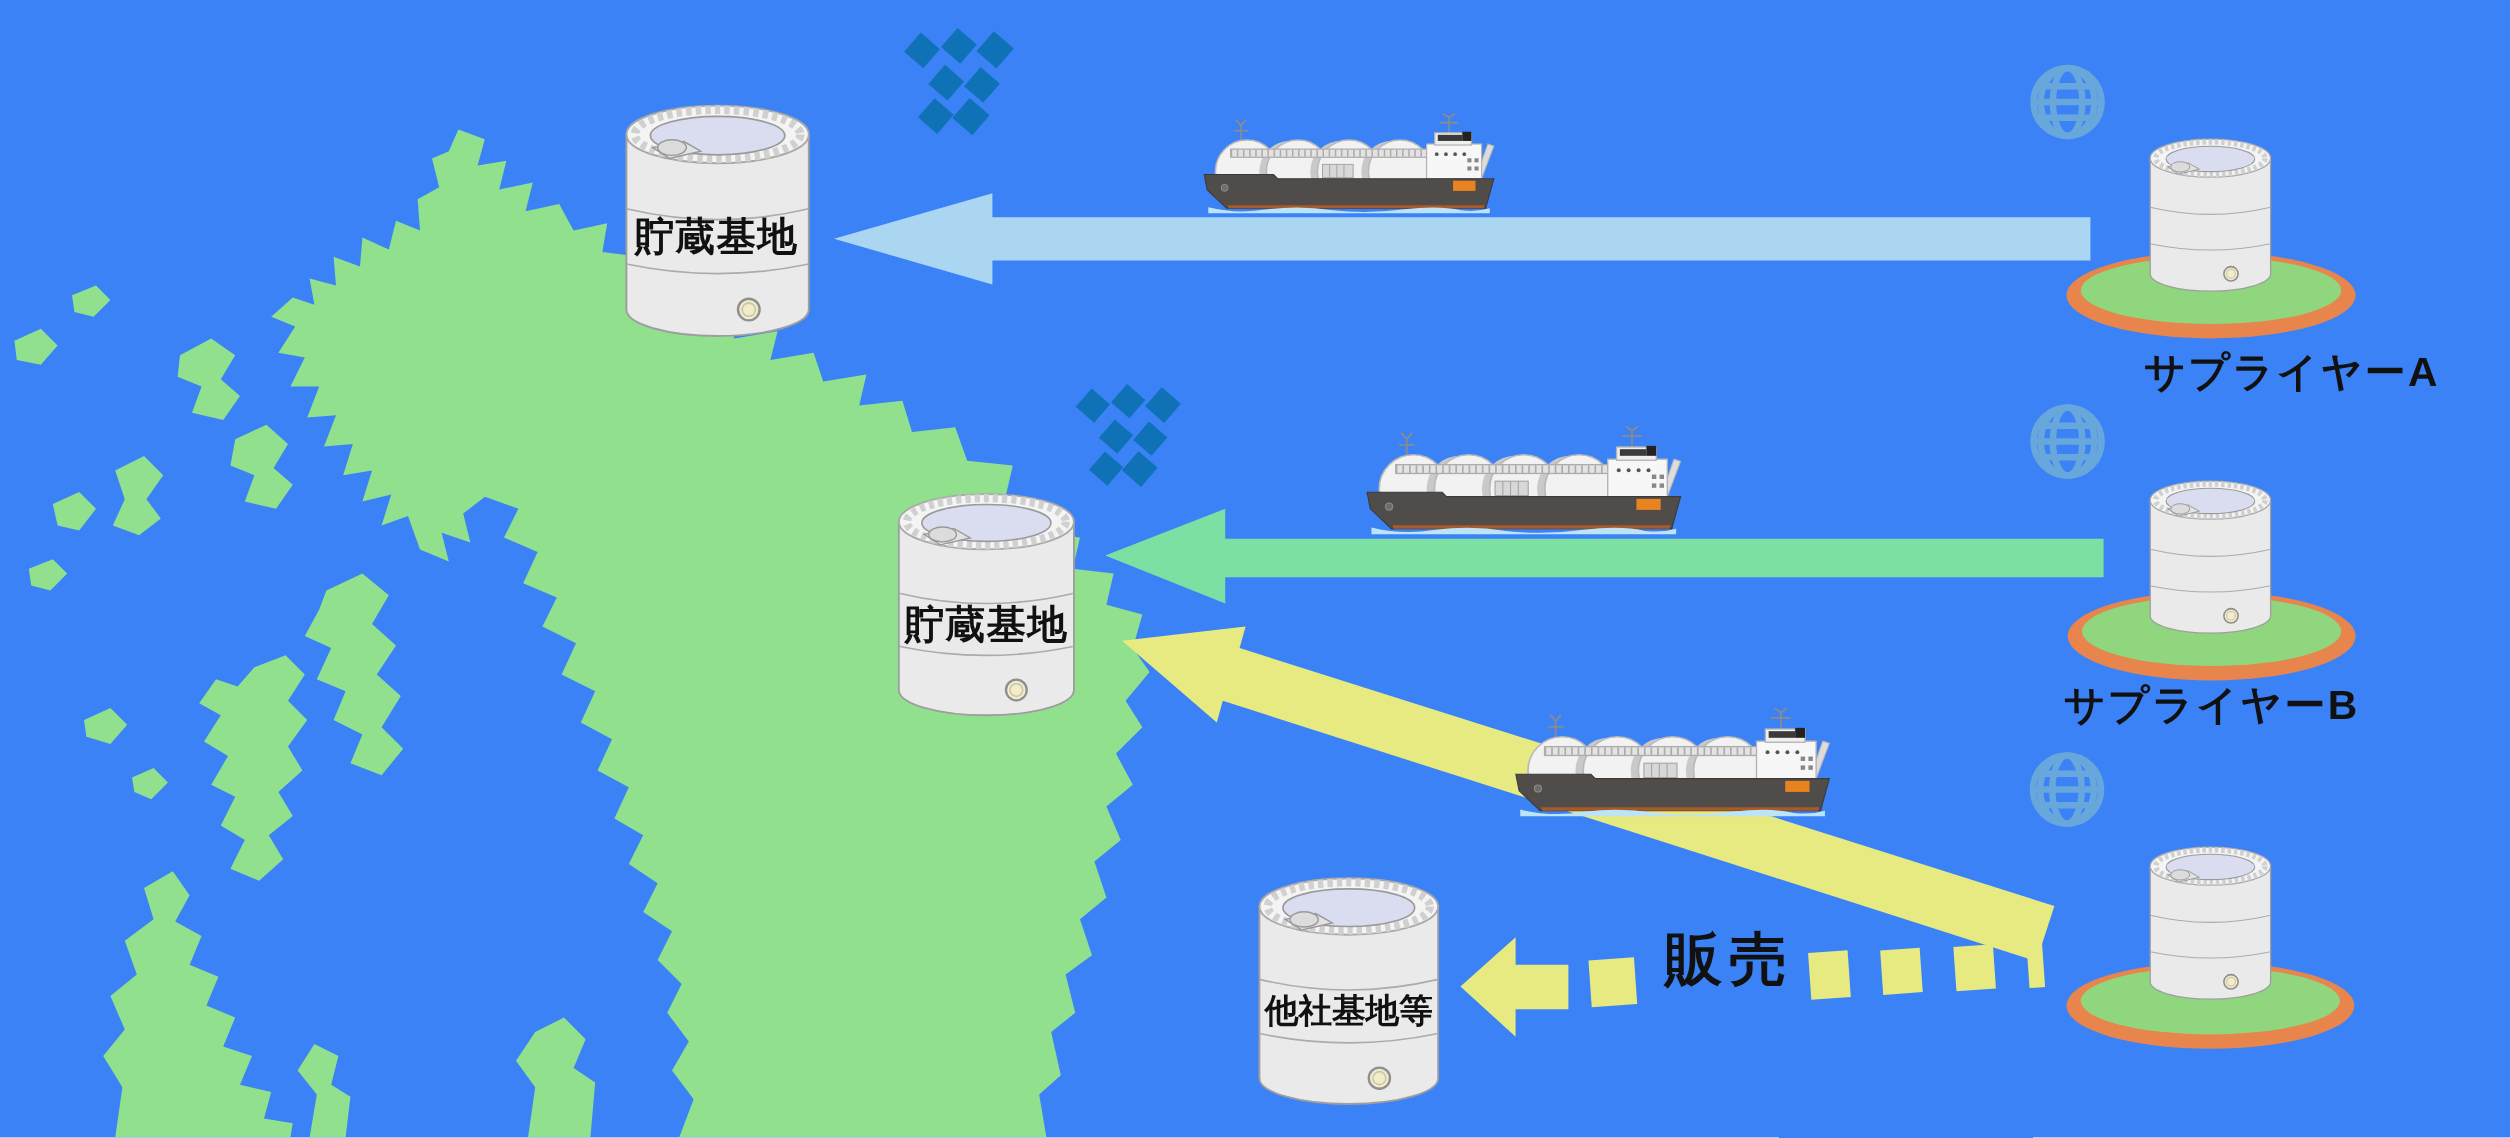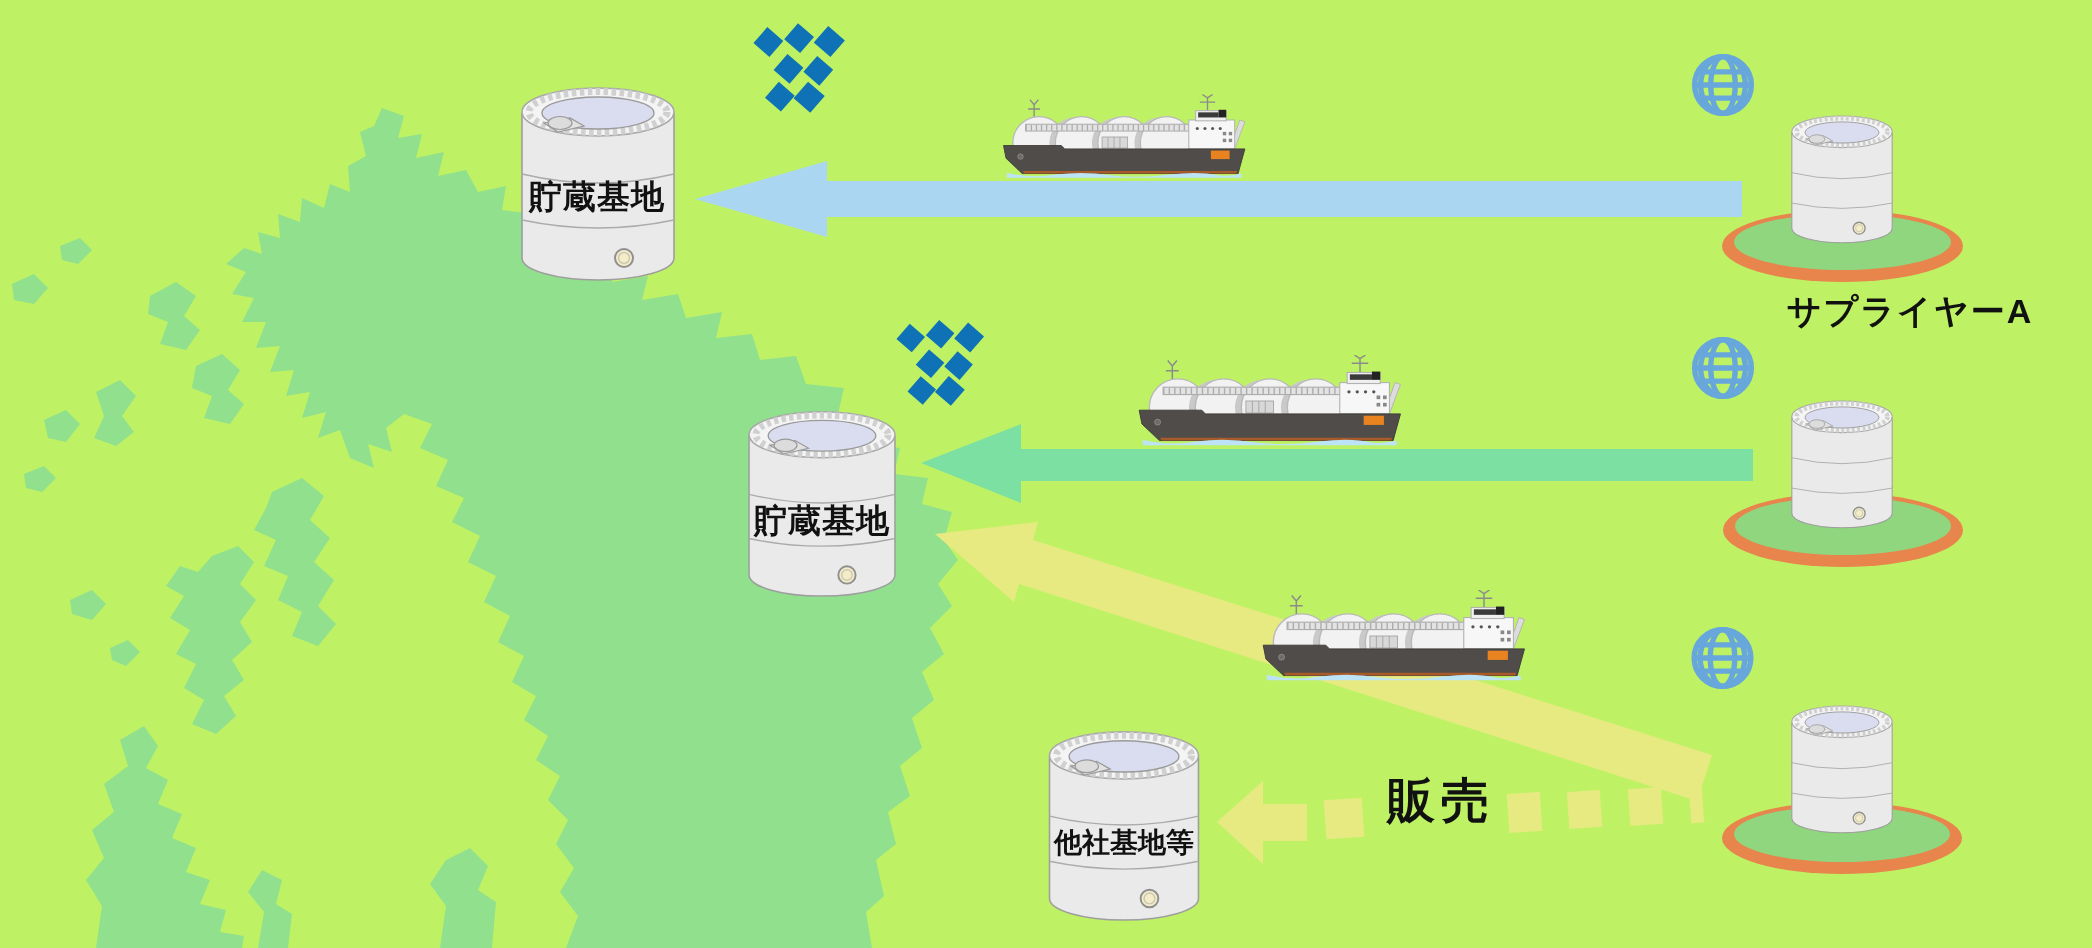--- a/index.html
+++ b/index.html
@@ -1,17 +1,17 @@
 <!DOCTYPE html>
 <html><head>
 <meta charset="utf-8">
 <style>
   html,body{margin:0;padding:0;background:#fff;}
   #stage{
-    position:relative;width:2092px;height:948px;overflow:hidden;background:#bef264;
+    position:relative;width:2092px;height:948px;overflow:hidden;background:#3b82f6;
     font-family:"Liberation Sans","DejaVu Sans",sans-serif;
   }
   .abs{position:absolute;}
   svg{display:block;}
   .lbl{
     position:absolute;color:#111;font-weight:bold;text-align:center;
     white-space:nowrap;line-height:1.05;letter-spacing:1px;
   }
   .tank-lbl{font-size:33px;}
   .tank-lbl-sm{font-size:28px;letter-spacing:0;}
@@ -181,15 +181,16 @@
       <use href="#tank"></use>
     </svg>
   <svg class="abs" style="left:1687px;top:623px" width="71" height="70" viewBox="0 0 40 40">
       <use href="#globe"></use>
     </svg>
 
   <div class="lbl tank-lbl" style="left:497px;top:180px;width:200px">貯蔵基地</div>
   <div class="lbl tank-lbl" style="left:722px;top:504px;width:200px">貯蔵基地</div>
   <div class="lbl tank-lbl-sm" style="left:1024px;top:828px;width:200px">他社基地等</div>
   <div class="lbl sup-lbl" style="left:1760px;top:294px;width:300px">サプライヤーA</div>
+  <div class="lbl sup-lbl" style="left:1693px;top:571px;width:300px">サプライヤーB</div>
   <div class="lbl sale-lbl" style="left:1376px;top:776px;width:130px">販売</div>
 
 </div>
 
 </body></html>

